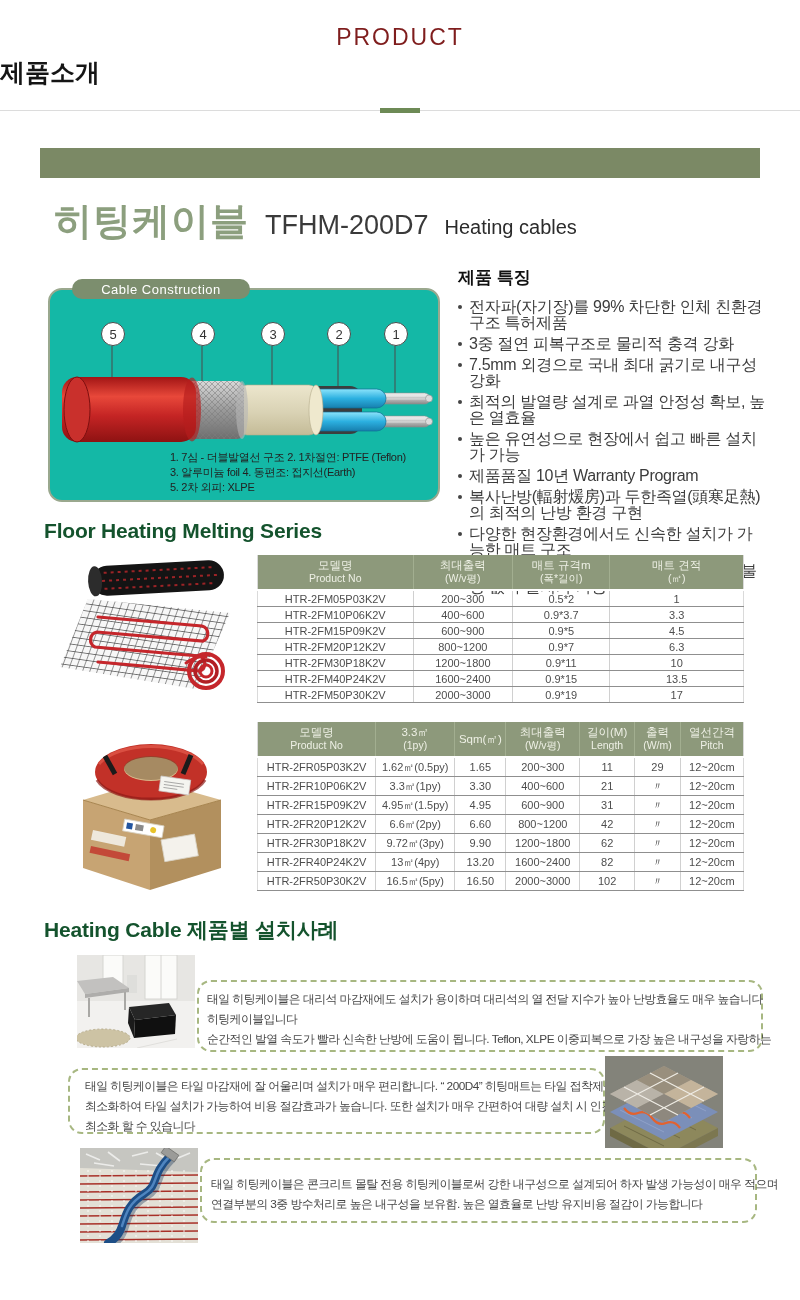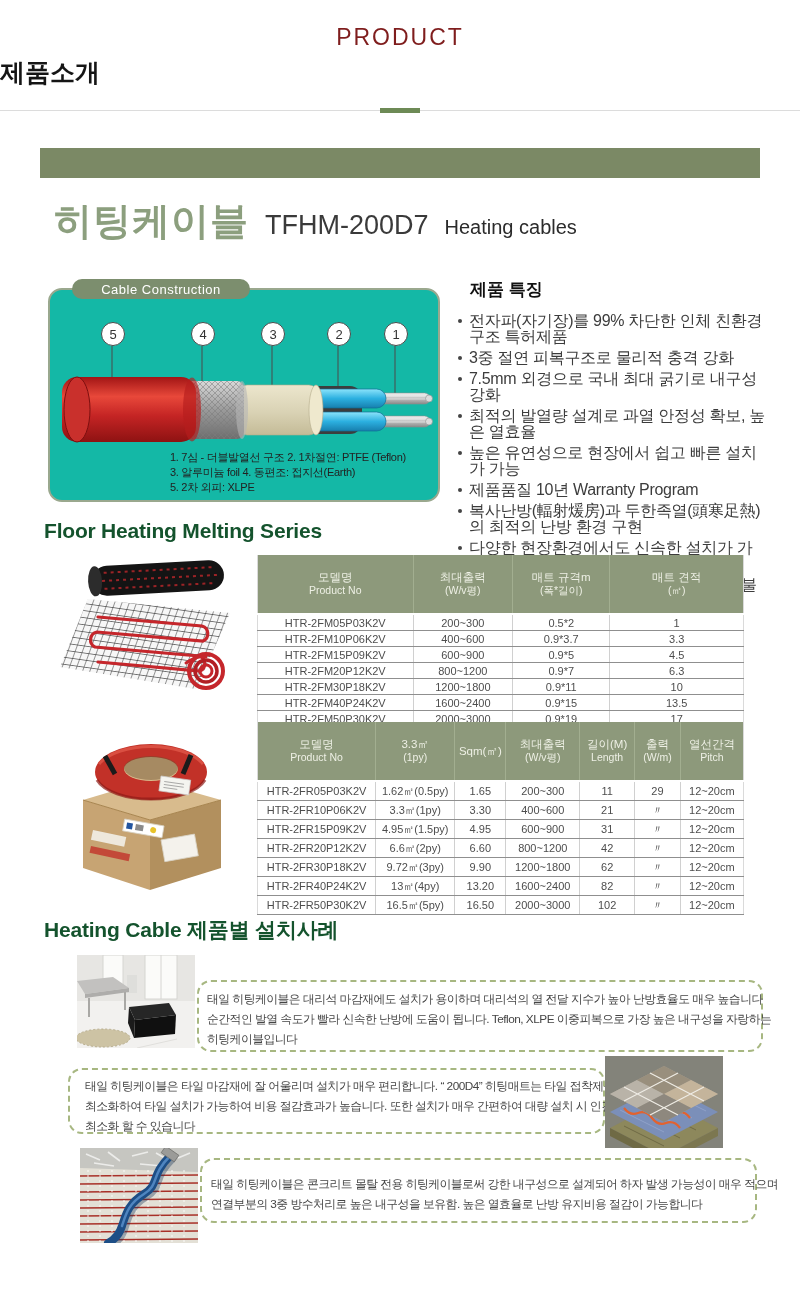--- a/index.html
+++ b/index.html
@@ -28,37 +28,37 @@
                       border-radius:10px;color:#fff;font-size:13px;display:flex;align-items:center;
                       justify-content:center;letter-spacing:.5px;}
   .construction-svg{position:absolute;left:0;top:16px;width:388px;height:150px;}
   .callout{position:absolute;width:22px;height:22px;border:1.5px solid #4a4a4a;border-radius:50%;
            background:#fff;font-size:13px;color:#333;display:flex;align-items:center;justify-content:center;}
   .legend{position:absolute;left:120px;top:160px;width:266px;font-size:11px;line-height:15px;
           color:#222;letter-spacing:-0.3px;}
 
   
   .features{position:absolute;left:458px;top:266px;width:310px;}
-  .features h3{margin:12px;font-size:17px;font-weight:bold;color:#111;}
+  .features h3{margin:0;font-size:17px;font-weight:bold;color:#111;}
   .features ul{list-style:none;margin:10px 0 0 0;padding:0;}
   .features li{display:flex;gap:7px;align-items:flex-start;margin-bottom:5px;
                font-size:16px;line-height:16px;color:#3c3c3c;letter-spacing:-0.3px;}
   .bullet{flex:0 0 4px;width:4px;height:4px;border-radius:50%;background:#444;margin-top:6px;}
 
   
   .sec-heading{position:absolute;font-size:21px;font-weight:bold;color:#14532d;letter-spacing:-0.2px;}
   .h-floor{left:44px;top:519px;}
   .h-cases{left:44px;top:916px;}
 
   .photo{position:absolute;display:block;}
 
   .spec-table{position:absolute;border-collapse:collapse;width:487px;table-layout:fixed;
               font-size:11px;border-left:1px solid #dadada;border-right:1px solid #dadada;}
   .spec-table thead th{background:#8d997b;color:#eef0e5;font-weight:normal;
-                       border-right:1px solid #a2ae90;border-bottom:2px solid #ffffff;padding:16px 0;}
+                       border-right:1px solid #a2ae90;border-bottom:2px solid #ffffff;padding:4px 0;}
   .spec-table thead th:last-child{border-right:none;}
   .th1{font-size:11.5px;line-height:13px;}
   .th2{font-size:10.5px;line-height:13px;}
   .th2:empty{display:none;}
   .spec-table tbody td{text-align:center;color:#4d4d4d;border-bottom:1px solid #8f8f8f;
                        border-right:1px solid #d0d0d0;padding:0 2px;}
   .spec-table tbody td:last-child{border-right:none;}
   .t-mat{left:257px;top:555px;}
   .t-mat tbody td{height:15px;}
   .t-roll{left:257px;top:722px;}
@@ -458,22 +458,22 @@
     <polygon points="52,52 92,48 99,60 58,65" fill="#262626"></polygon>
     <polygon points="58,65 99,60 98,79 57,83" fill="#101010"></polygon>
     <polygon points="52,52 58,65 57,83 51,68" fill="#1b1b1b"></polygon>
     <ellipse cx="26" cy="83" rx="27" ry="9" fill="#cdc3a4"></ellipse>
     <ellipse cx="26" cy="83" rx="27" ry="9" fill="none" stroke="#b8ae8e" stroke-width="1" stroke-dasharray="2,2"></ellipse>
     <line x1="60" y1="93" x2="100" y2="84" stroke="#e0dfdc" stroke-width="1"></line>
   </svg>
 
   <div class="case-box box1">
     <div class="ln">태일 히팅케이블은 대리석 마감재에도 설치가 용이하며 대리석의 열 전달 지수가 높아 난방효율도 매우 높습니다</div>
+    <div class="ln">히팅케이블입니다</div>
     <div class="ln">순간적인 발열 속도가 빨라 신속한 난방에 도움이 됩니다. Teflon, XLPE 이중피복으로 가장 높은 내구성을 자랑하는</div>
-    <div class="ln">히팅케이블입니다</div>
   </div>
 
   <div class="case-box box2">
     <div class="ln">태일 히팅케이블은 타일 마감재에 잘 어울리며 설치가 매우 편리합니다. “ 200D4” 히팅매트는 타일 접착제를</div>
     <div class="ln">최소화하여 타일 설치가 가능하여 비용 절감효과가 높습니다. 또한 설치가 매우 간편하여 대량 설치 시 인건비를</div>
     <div class="ln">최소화 할 수 있습니다</div>
   </div>
 
   <svg class="photo" style="left:605px;top:1056px;" width="118" height="92" viewBox="0 0 118 92" xmlns="http://www.w3.org/2000/svg">
     <rect width="118" height="92" fill="#83837a"></rect>

